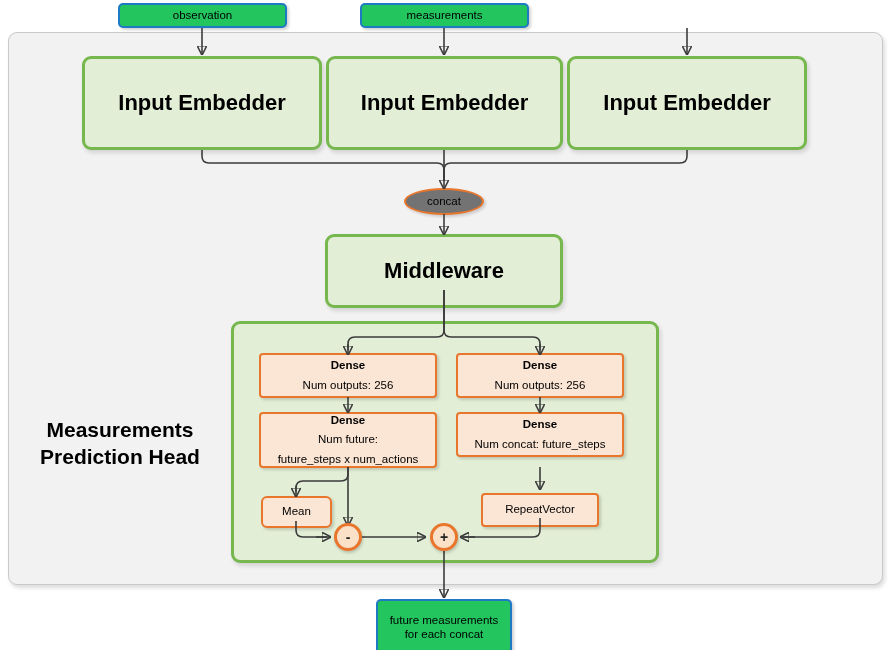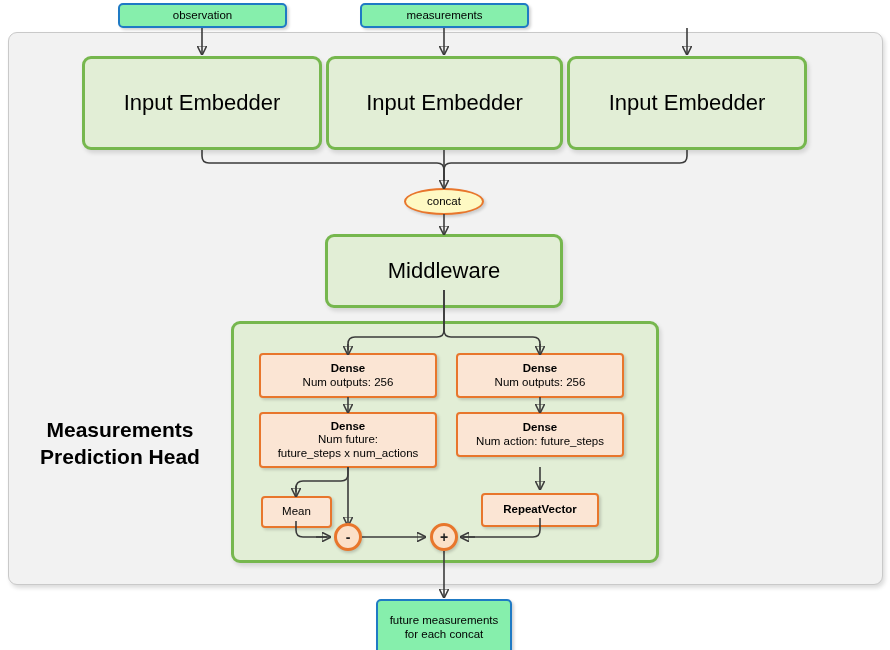--- a/index.html
+++ b/index.html
@@ -66,54 +66,55 @@
     justify-content: center;
     text-align: center;
     font-size: 21px;
     font-weight: bold;
     color: #000;
     line-height: 1.3;
     z-index: 4;
   }
   
   .io-box {
-    background: #86efac;
+    background: #22c55e;
     border: 2.5px solid #1f7ac4;
     border-radius: 5px;
     font-size: 11.5px;
     color: #000;
     box-shadow: 2px 2px 3px rgba(0,0,0,0.18);
   }
   
   .green-box {
     background: #e2eed6;
     border: 3px solid #76b74e;
     border-radius: 9px;
     font-size: 22px;
-    font-weight: normal;
+    font-weight: bold;
     color: #000;
     box-shadow: 2px 3px 4px rgba(0,0,0,0.13);
   }
   
   .orange-box {
     background: #fbe5d4;
     border: 2.5px solid #e8762c;
     border-radius: 4px;
     font-size: 11.5px;
     color: #000;
     box-shadow: 2px 2px 3px rgba(0,0,0,0.16);
     flex-direction: column;
     padding: 14px 4px;
+    gap: 6px;
   }
   .orange-box .ttl {
     font-weight: bold;
   }
   
   .ellipse-node {
-    background: #fef9c3;
+    background: #737373;
     border: 2.5px solid #e8762c;
     border-radius: 50%;
     font-size: 11.5px;
     color: #000;
     box-shadow: 2px 2px 3px rgba(0,0,0,0.16);
     text-align: right;
   }
   
   .op-circle {
     background: #fbe0c8;
@@ -230,39 +231,39 @@
     <span class="ttl">Dense</span>
     <span>Num outputs: 256</span>
   </div>
 
   <div class="node orange-box" style="left:259px; top:412px; width:178px; height:56px;">
     <span class="ttl">Dense</span>
     <span>Num future:</span>
     <span>future_steps x num_actions</span>
   </div>
 
-  <div class="node orange-box" style="left:261px; top:496px; width:71px; height:25px;">
+  <div class="node orange-box" style="left:261px; top:496px; width:71px; height:25px;border-radius:6px;">
     <span>Mean</span>
   </div>
 
   <div class="node op-circle" style="left:334px; top:523px; width:28px; height:28px;">
     <span>-</span>
   </div>
 
   <div class="node orange-box" style="left:456px; top:353px; width:168px; height:45px;">
     <span class="ttl">Dense</span>
     <span>Num outputs: 256</span>
   </div>
 
   <div class="node orange-box" style="left:456px; top:412px; width:168px; height:45px;">
     <span class="ttl">Dense</span>
-    <span>Num action: future_steps</span>
-  </div>
-
-  <div class="node orange-box" style="left:481px; top:493px; width:118px; height:34px;font-weight:bold;">
+    <span>Num concat: future_steps</span>
+  </div>
+
+  <div class="node orange-box" style="left:481px; top:493px; width:118px; height:34px;">
     <span>RepeatVector</span>
   </div>
 
   <div class="node op-circle" style="left:430px; top:523px; width:28px; height:28px;">
     <span>+</span>
   </div>
 
   <div class="node io-box" style="left:376px; top:599px; width:136px; height:58px; flex-direction:column;">
     <span>future measurements</span>
     <span>for each concat</span>

